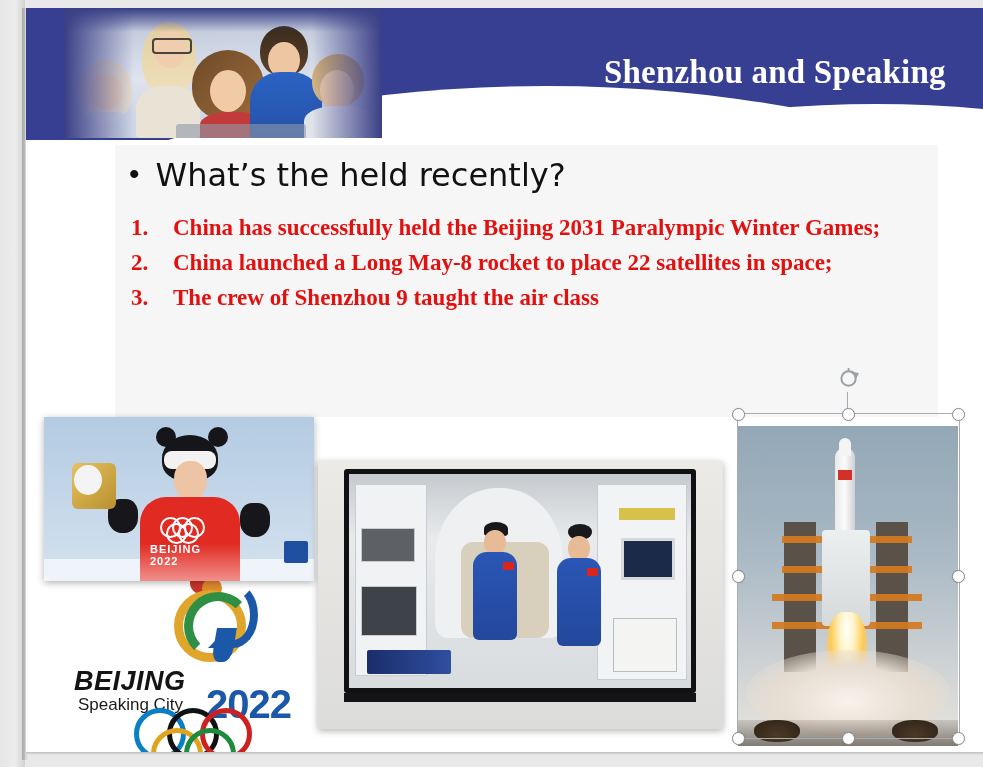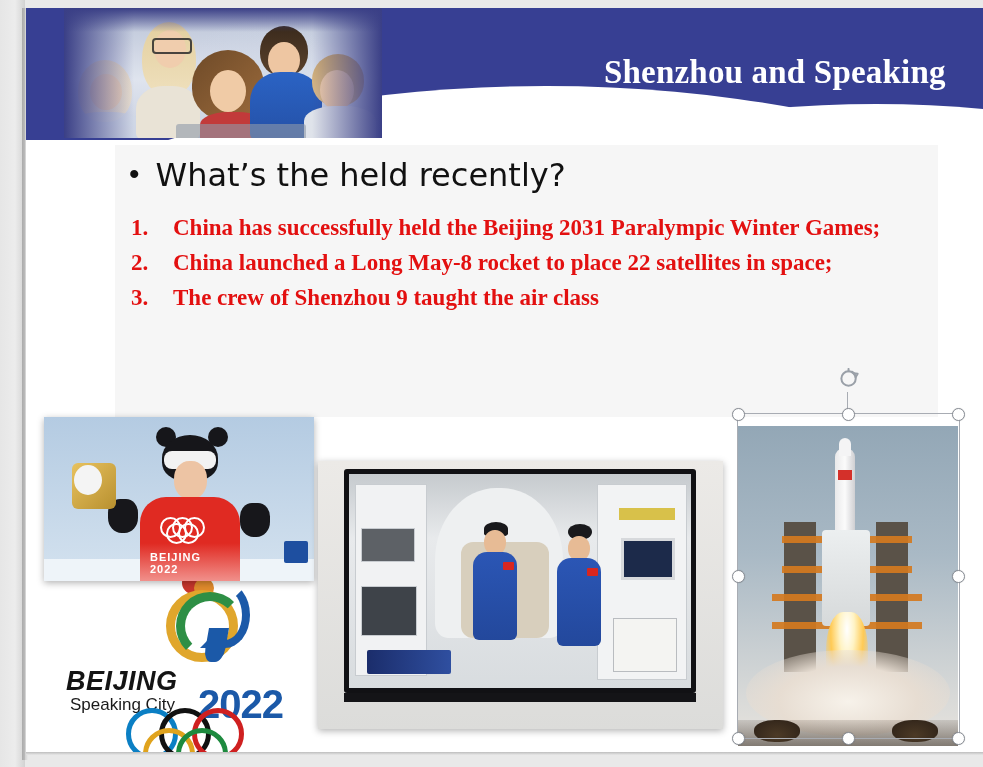--- a/index.html
+++ b/index.html
@@ -114,21 +114,21 @@
   }
 
   
   .photo{position:absolute;overflow:hidden;}
   .photo-shadow{box-shadow:0 2px 7px rgba(0,0,0,.30);}
 
   
   #photo-skier{left:18px;top:409px;width:270px;height:164px;z-index:12;
     background:linear-gradient(to bottom,#b9cfe4 0%,#cfdcec 60%,#e6eef6 100%);}
   
-  #photo-logo{left:12px;top:560px;width:300px;height:192px;z-index:11;background:#f0abfc;}
+  #photo-logo{left:20px;top:560px;width:300px;height:192px;z-index:11;background:#f0abfc;}
   
   #photo-tv{left:292px;top:453px;width:405px;height:268px;z-index:13;
     background:linear-gradient(to bottom,#e9e9e7,#dedede);}
   
   #photo-rocket{left:712px;top:418px;width:220px;height:320px;z-index:14;
     background:linear-gradient(to bottom,#9fb0bd 0%,#b5c3cd 45%,#e9e3db 100%);}
 
   
   .sk-sky{position:absolute;inset:0;background:linear-gradient(to bottom,#b4cbe2,#d4e2ef);}
   .sk-snow{position:absolute;left:0;bottom:0;width:100%;height:22px;background:#eef4f9;}
@@ -137,21 +137,21 @@
   .sk-hatband{position:absolute;left:120px;top:34px;width:52px;height:18px;background:#f2f2f2;border-radius:8px;}
   .sk-ear{position:absolute;width:20px;height:20px;background:#16161a;border-radius:50%;top:10px;}
   .sk-face{position:absolute;left:130px;top:44px;width:33px;height:38px;background:#edc4a4;border-radius:46%;}
   .sk-hair{position:absolute;left:112px;top:52px;width:70px;height:66px;
     background:linear-gradient(to bottom,#8d6a45,#b2895c);border-radius:40% 40% 45% 45%;z-index:-1;}
   .sk-jacket{position:absolute;left:96px;top:80px;width:100px;height:84px;
     background:linear-gradient(to bottom,#e02a22 0%,#e02a22 55%,#f1908b 100%);border-radius:26px 26px 0 0;}
   .sk-rings{position:absolute;left:116px;top:100px;width:60px;height:18px;}
   .sk-ring{position:absolute;width:17px;height:17px;border:2.4px solid #fff;border-radius:50%;}
   .sk-b2022{position:absolute;left:106px;top:126px;width:80px;height:13px;
-    color:#fff;font-size:11px;font-weight:bold;letter-spacing:1px;font-family:"Liberation Sans",sans-serif;margin-top:8px;}
+    color:#fff;font-size:11px;font-weight:bold;letter-spacing:1px;font-family:"Liberation Sans",sans-serif;}
   .sk-glove{position:absolute;width:30px;height:34px;background:#17171b;border-radius:40% 40% 45% 45%;}
   .sk-trophy{position:absolute;left:28px;top:46px;width:44px;height:46px;
     background:linear-gradient(135deg,#e8c25f,#b8902f);border-radius:6px;}
   .sk-panda{position:absolute;left:30px;top:48px;width:28px;height:30px;background:#f4f4f4;border-radius:50%;}
   .sk-logo-corner{position:absolute;right:6px;bottom:18px;width:24px;height:22px;background:#1e4fa0;border-radius:2px;}
 
   
   .bl-bg{position:absolute;inset:0;background:#fff;}
   .bl-emblem{position:absolute;left:122px;top:4px;width:96px;height:104px;}
   .bl-swirl{position:absolute;border-radius:50%;}

